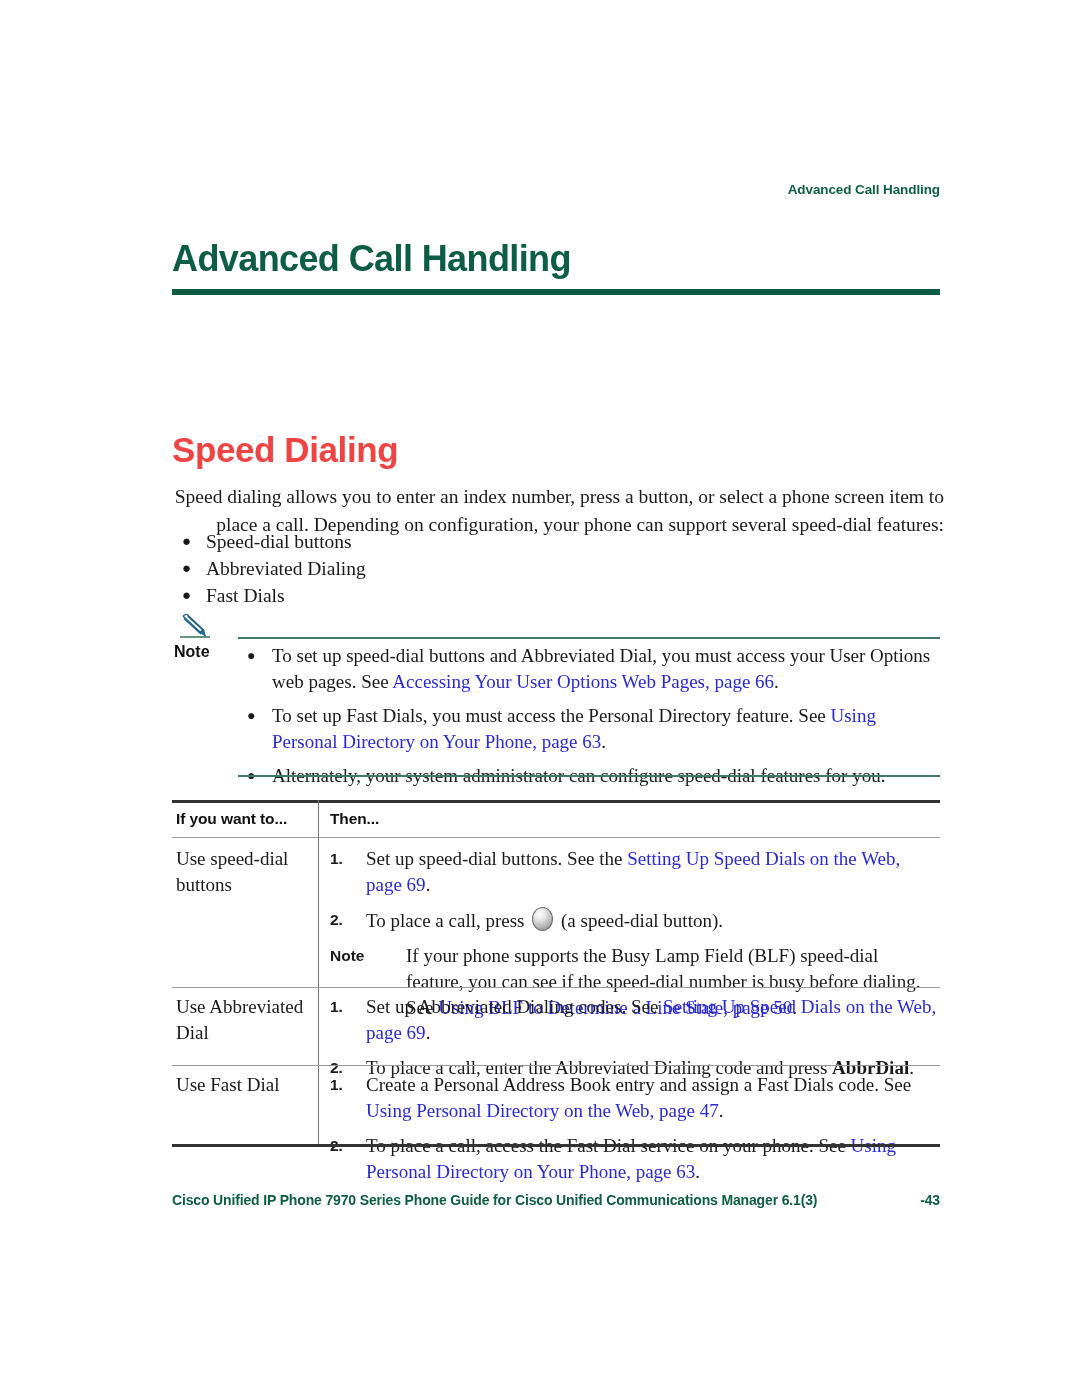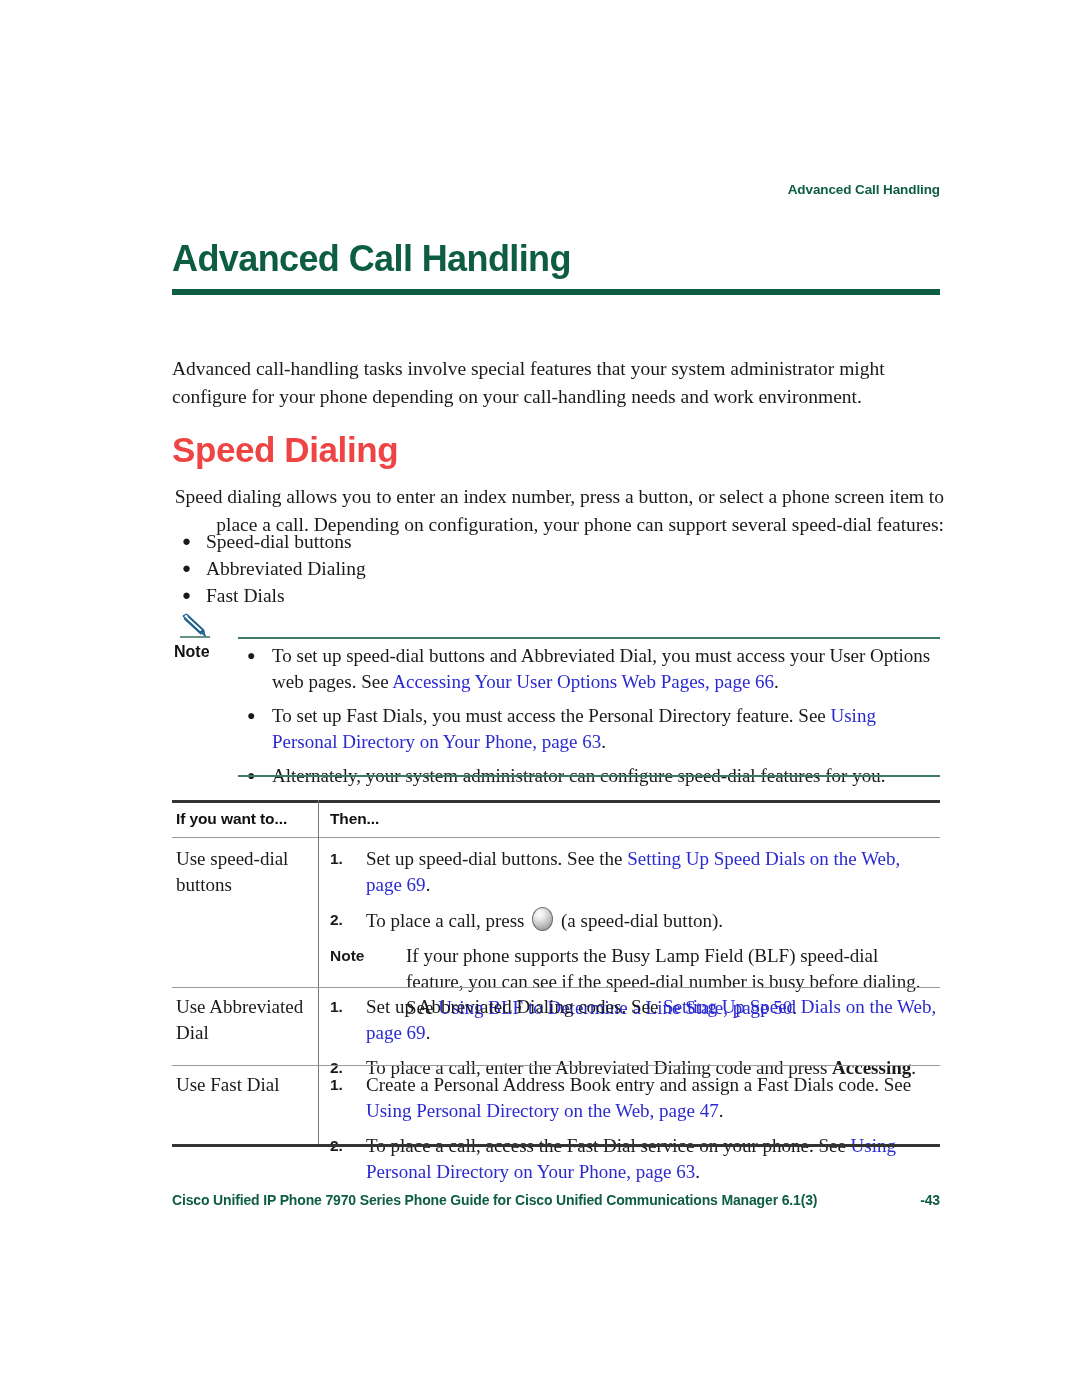--- a/index.html
+++ b/index.html
@@ -305,21 +305,20 @@
 </head>
 <body>
 
 <div class="page">
 
   <div class="running-header">Advanced Call Handling</div>
 
   <div class="chapter-title">Advanced Call Handling</div>
   <div class="title-rule"></div>
 
-  <div class="intro-para">Advanced call-handling tasks involve special features that your system administrator might configure for your phone depending on your call-handling needs and work environment.</div>
 
   <div class="h2">Speed Dialing</div>
   <div class="sd-para">Speed dialing allows you to enter an index number, press a button, or select a phone screen item to place a call. Depending on configuration, your phone can support several speed-dial features:</div>
 
   <div class="bullet-list">
     <div class="bullet-row">
       <span class="dot">●</span>
       <span>Speed-dial buttons</span>
     </div>
     <div class="bullet-row">
@@ -398,21 +397,21 @@
     <div class="cell-left" style="top:194px;">
       <span>Use Abbreviated Dial</span>
     </div>
     <div class="cell-right" style="top:194px;">
       <div class="step">
         <span class="num">1.</span>
         <span>Set up Abbreviated Dialing codes. See </span><span class="link">Setting Up Speed Dials on the Web, page 69</span><span>.</span>
       </div>
       <div class="step">
         <span class="num">2.</span>
-        <span>To place a call, enter the Abbreviated Dialing code and press </span><span class="bold-ui">Accessing</span><span>.</span>
+        <span>To place a call, enter the Abbreviated Dialing code and press </span><span class="bold-ui">AbbrDial</span><span>.</span>
       </div>
     </div>
     <div class="tbl-row-sep" style="top:265px;"></div>
 
     <div class="cell-left" style="top:272px;">
       <span>Use Fast Dial</span>
     </div>
     <div class="cell-right" style="top:272px;">
       <div class="step">
         <span class="num">1.</span>

